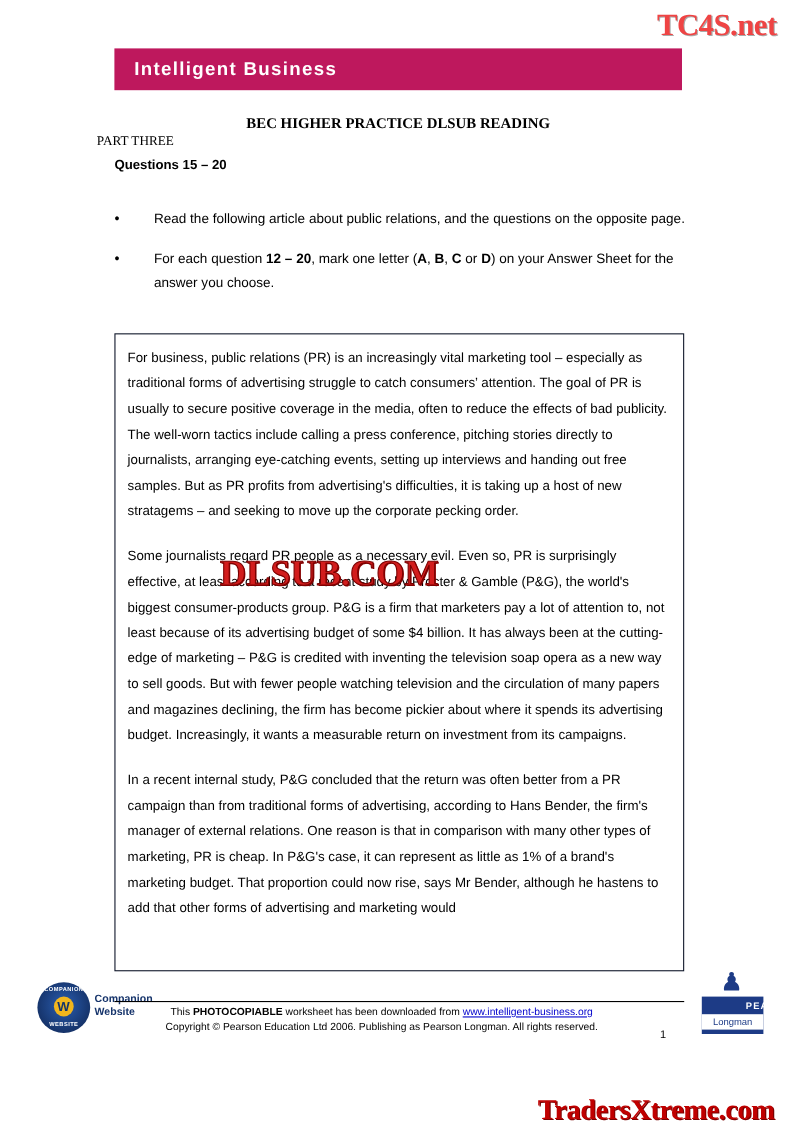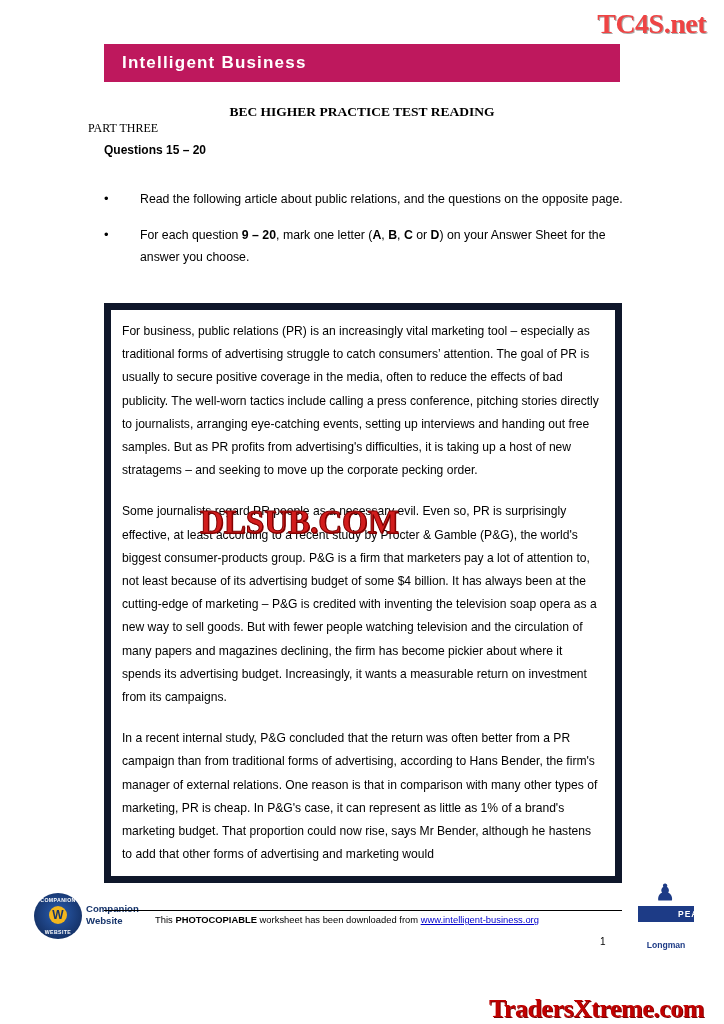--- a/index.html
+++ b/index.html
@@ -123,21 +123,21 @@
   .bullet-text { display: block; }
   .b { font-weight: bold; }
 
   
   .passage-box {
     position: absolute;
     left: 104px;
     top: 303px;
     width: 518px;
     height: 580px;
-    border: 7px solid #0f172a;
+    border: 1px solid #0f172a;
     box-sizing: border-box;
     background: transparent;
     overflow: hidden;
   }
   .passage-inner {
     padding: 10px 11px 0 11px;
   }
   .passage-inner p {
     margin: 0 0 18px 0;
     font-size: 12.1px;
@@ -271,47 +271,47 @@
     font-weight: bold;
     letter-spacing: 1px;
     margin-left: 40px;
   }
   .pearson-box .p2 {
     display: block;
     margin-top: 3px;
     background: #ffffff;
     color: #1d3b86;
     font-size: 8.6px;
-    font-weight: bold;
-    padding: 18px 0;
+    font-weight: normal;
+    padding: 2px 0;
   }
 </style>
 </head>
 <body>
 
 <div class="wm-top">TC4S.net</div>
 <div class="wm-center">DLSUB.COM</div>
 <div class="wm-bottom">TradersXtreme.com</div>
 
 <div class="banner">
   <span class="banner-title">Intelligent Business</span>
 </div>
 
-<div class="doc-title">BEC HIGHER PRACTICE TEST READING</div>
+<div class="doc-title">BEC HIGHER PRACTICE DLSUB READING</div>
 <div class="part-three">PART THREE</div>
 <div class="questions-line">Questions 15 – 20</div>
 
 <div class="bullets">
   <div class="bullet-row">
     <span class="bullet-dot">•</span>
     <span class="bullet-text">Read the following article about public relations, and the questions on the opposite page.</span>
   </div>
   <div class="bullet-row">
     <span class="bullet-dot">•</span>
-    <span class="bullet-text"><span>For each question </span><span class="b">9 – 20</span><span>, mark one letter (</span><span class="b">A</span><span>, </span><span class="b">B</span><span>, </span><span class="b">C</span><span> or </span><span class="b">D</span><span>) on your Answer Sheet for the answer you choose.</span></span>
+    <span class="bullet-text"><span>For each question </span><span class="b">12 – 20</span><span>, mark one letter (</span><span class="b">A</span><span>, </span><span class="b">B</span><span>, </span><span class="b">C</span><span> or </span><span class="b">D</span><span>) on your Answer Sheet for the answer you choose.</span></span>
   </div>
 </div>
 
 <div class="passage-box">
   <div class="passage-inner">
     <p>For business, public relations (PR) is an increasingly vital marketing tool – especially as traditional forms of advertising struggle to catch consumers’ attention. The goal of PR is usually to secure positive coverage in the media, often to reduce the effects of bad publicity. The well-worn tactics include calling a press conference, pitching stories directly to journalists, arranging eye-catching events, setting up interviews and handing out free samples. But as PR profits from advertising's difficulties, it is taking up a host of new stratagems – and seeking to move up the corporate pecking order.</p>
     <p>Some journalists regard PR people as a necessary evil. Even so, PR is surprisingly effective, at least according to a recent study by Procter &amp; Gamble (P&amp;G), the world's biggest consumer-products group. P&amp;G is a firm that marketers pay a lot of attention to, not least because of its advertising budget of some $4 billion. It has always been at the cutting-edge of marketing – P&amp;G is credited with inventing the television soap opera as a new way to sell goods. But with fewer people watching television and the circulation of many papers and magazines declining, the firm has become pickier about where it spends its advertising budget. Increasingly, it wants a measurable return on investment from its campaigns.</p>
     <p>In a recent internal study, P&amp;G concluded that the return was often better from a PR campaign than from traditional forms of advertising, according to Hans Bender, the firm's manager of external relations. One reason is that in comparison with many other types of marketing, PR is cheap. In P&amp;G's case, it can represent as little as 1% of a brand's marketing budget. That proportion could now rise, says Mr Bender, although he hastens to add that other forms of advertising and marketing would</p>
   </div>
 </div>
@@ -332,14 +332,15 @@
   <div class="pearson-mark">♟</div>
   <div class="pearson-box">
     <span class="p1">PEARSON</span>
     <span class="p2">Longman</span>
   </div>
 </div>
 
 <div class="footer-rule"></div>
 <div class="footer-text">
   <span>This </span><span class="bold">PHOTOCOPIABLE</span><span> worksheet has been downloaded from </span><span class="footer-link">www.intelligent-business.org</span><br>
+  <span>Copyright © Pearson Education Ltd 2006. Publishing as Pearson Longman. All rights reserved.</span>
 </div>
 <div class="page-number">1</div>
 
 </body></html>

